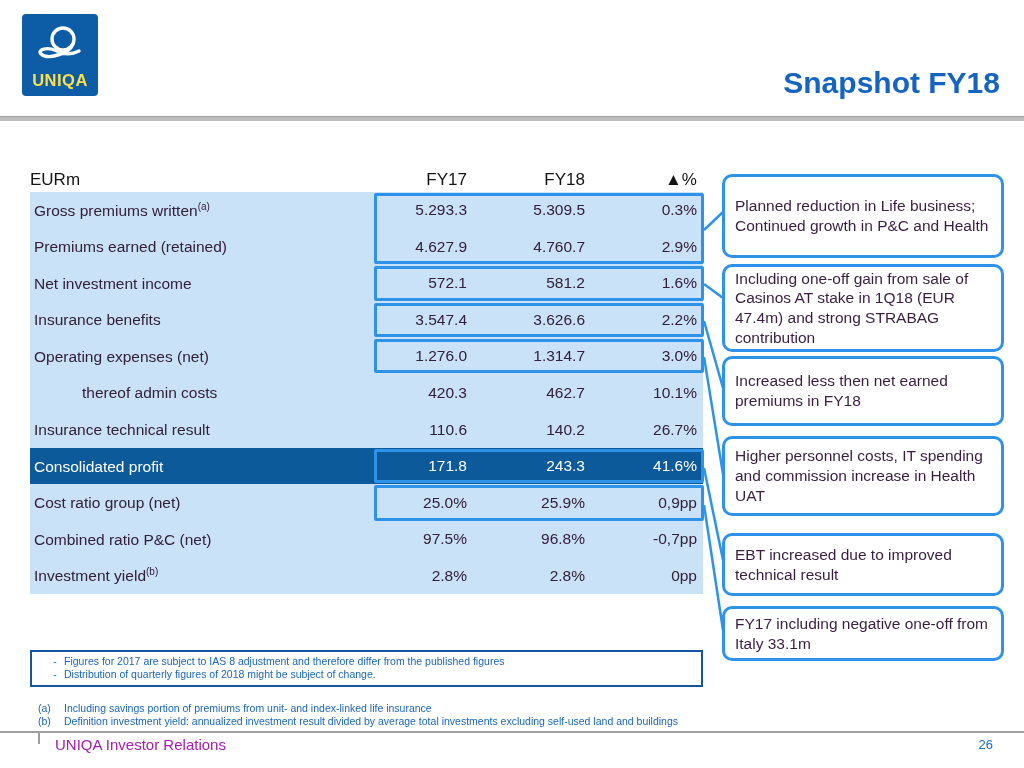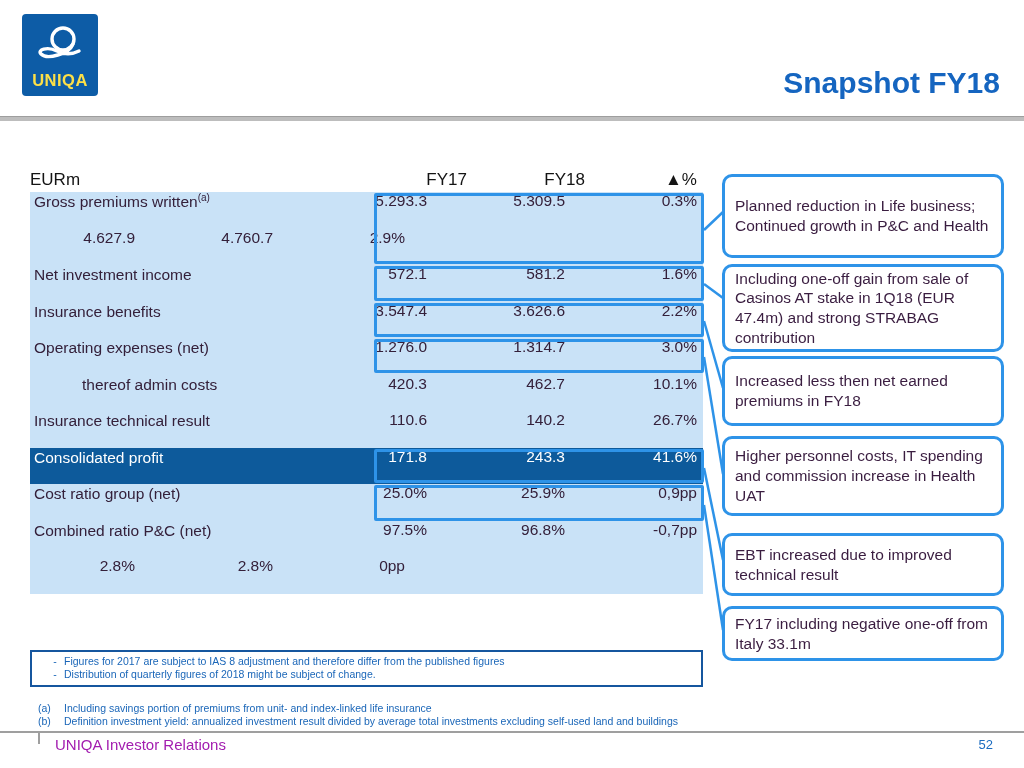--- a/index.html
+++ b/index.html
@@ -20,21 +20,21 @@
 
   
   .thead{position:absolute;left:30px;top:163px;width:673px;height:27px;display:flex;
          align-items:flex-end;font-size:17px;color:#141414;border-bottom:3px solid #0e4f8f;
          box-sizing:content-box;padding-bottom:2px;}
   .col-label{flex:1;text-align:left;}
   .col-fy17{width:105px;text-align:right;padding-right:6px;}
   .col-fy18{width:112px;text-align:right;padding-right:6px;}
   .col-delta{width:106px;text-align:right;padding-right:6px;}
   .tbody{position:absolute;left:30px;top:192px;width:673px;background:#c9e2f7;}
-  .trow{display:flex;height:36.55px;font-size:15.5px;color:#34203a;gap:20px;}
+  .trow{display:flex;height:36.55px;align-items:center;font-size:15.5px;color:#34203a;}
   .trow .col-label{padding-left:4px;}
   .trow.indent .col-label{padding-left:52px;}
   .trow.highlight{background:#0d5a9b;color:#ffffff;}
   .trow.light-values{background:linear-gradient(90deg,#c9e2f7 0 345px,#dcedfc 345px);}
   .trow sup{font-size:10px;}
 
   
   .vbox{position:absolute;left:374px;width:330px;border:3px solid #2e93e8;border-radius:2px;
         box-sizing:border-box;pointer-events:none;background:transparent;}
   .vbox.b1{top:193px;height:71px;}
@@ -99,20 +99,21 @@
   </div>
 
   <div class="tbody">
       <div class="trow">
     <div class="col-label"><span class="lbl">Gross premiums written</span><sup>(a)</sup></div>
     <div class="col-fy17">5.293.3</div>
     <div class="col-fy18">5.309.5</div>
     <div class="col-delta">0.3%</div>
   </div>
       <div class="trow">
+    <div class="col-label"><span class="lbl">Premiums earned (retained)</span><sup></sup></div>
     <div class="col-fy17">4.627.9</div>
     <div class="col-fy18">4.760.7</div>
     <div class="col-delta">2.9%</div>
   </div>
       <div class="trow">
     <div class="col-label"><span class="lbl">Net investment income</span><sup></sup></div>
     <div class="col-fy17">572.1</div>
     <div class="col-fy18">581.2</div>
     <div class="col-delta">1.6%</div>
   </div>
@@ -152,20 +153,21 @@
     <div class="col-fy18">25.9%</div>
     <div class="col-delta">0,9pp</div>
   </div>
       <div class="trow">
     <div class="col-label"><span class="lbl">Combined ratio P&amp;C (net)</span><sup></sup></div>
     <div class="col-fy17">97.5%</div>
     <div class="col-fy18">96.8%</div>
     <div class="col-delta">-0,7pp</div>
   </div>
       <div class="trow">
+    <div class="col-label"><span class="lbl">Investment yield</span><sup>(b)</sup></div>
     <div class="col-fy17">2.8%</div>
     <div class="col-fy18">2.8%</div>
     <div class="col-delta">0pp</div>
   </div>
     </div>
 
   <div class="vbox b1"></div>
   <div class="vbox b2"></div>
   <div class="vbox b3"></div>
   <div class="vbox b4"></div>
@@ -220,15 +222,15 @@
   </div>
       <div class="fnline">
     <span class="fkey">(b)</span>
     <span class="ftext">Definition investment yield: annualized investment result divided by average total investments excluding self-used land and buildings</span>
   </div>
     </div>
 
   <div class="footrule"></div>
   <div class="foottick"></div>
   <div class="footer-left">UNIQA Investor Relations</div>
-  <div class="footer-page">52</div>
+  <div class="footer-page">26</div>
 
 </div>
 
 </body></html>

